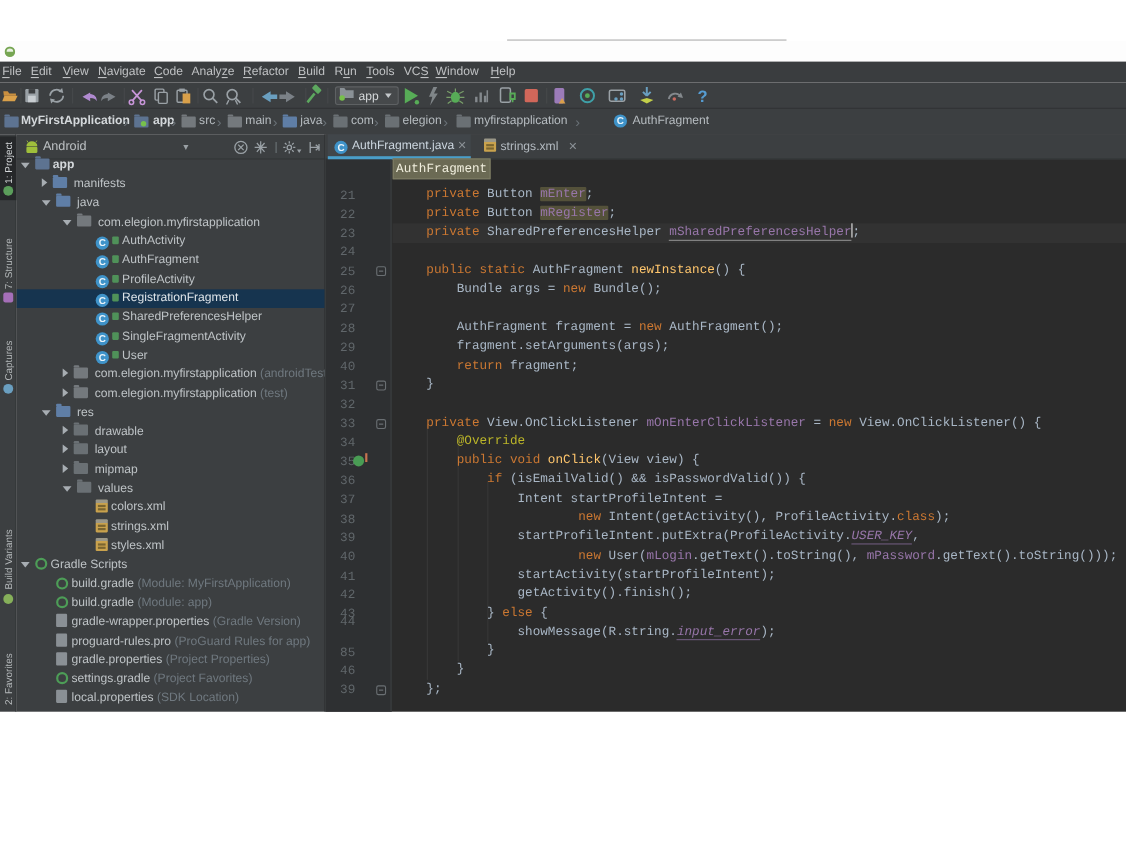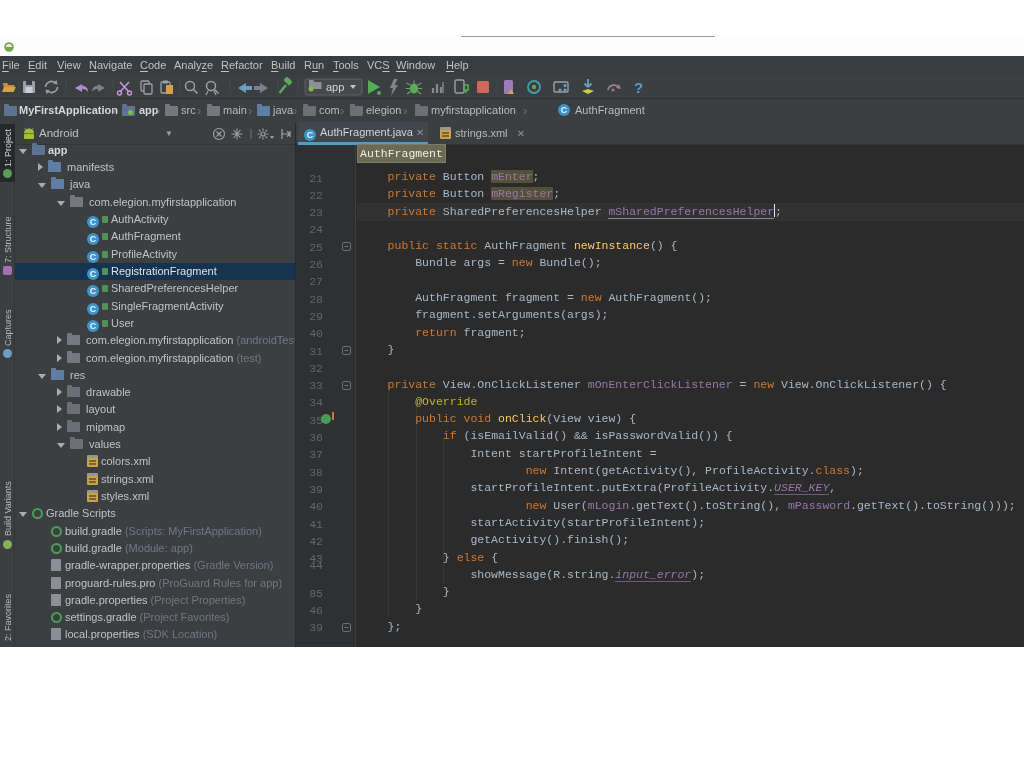--- a/index.html
+++ b/index.html
@@ -238,21 +238,21 @@
         <div class="trow " style="top:228px"><span style="padding-left:42px"><span class="ar arr"></span><span class="fo fpkg"></span> com.elegion.myfirstapplication <span class="dim">(test)</span></span></div>
         <div class="trow " style="top:245px"><span style="padding-left:23px"><span class="ar ard"></span><span class="fo fblue"></span> res</span></div>
         <div class="trow " style="top:262px"><span style="padding-left:42px"><span class="ar arr"></span><span class="fo fdark"></span> drawable</span></div>
         <div class="trow " style="top:279px"><span style="padding-left:42px"><span class="ar arr"></span><span class="fo fdark"></span> layout</span></div>
         <div class="trow " style="top:297px"><span style="padding-left:42px"><span class="ar arr"></span><span class="fo fdark"></span> mipmap</span></div>
         <div class="trow " style="top:314px"><span style="padding-left:42px"><span class="ar ard"></span><span class="fo fdark"></span> values</span></div>
         <div class="trow " style="top:331px"><span style="padding-left:72px"><span class="xic"></span>colors.xml</span></div>
         <div class="trow " style="top:349px"><span style="padding-left:72px"><span class="xic"></span>strings.xml</span></div>
         <div class="trow " style="top:366px"><span style="padding-left:72px"><span class="xic"></span>styles.xml</span></div>
         <div class="trow " style="top:383px"><span style="padding-left:4px"><span class="ar ard"></span><span class="grad"></span>Gradle Scripts</span></div>
-        <div class="trow " style="top:401px"><span style="padding-left:36px"><span class="grad"></span>build.gradle <span class="dim">(Scripts: MyFirstApplication)</span></span></div>
+        <div class="trow " style="top:401px"><span style="padding-left:36px"><span class="grad"></span>build.gradle <span class="dim">(Module: MyFirstApplication)</span></span></div>
         <div class="trow " style="top:418px"><span style="padding-left:36px"><span class="grad"></span>build.gradle <span class="dim">(Module: app)</span></span></div>
         <div class="trow " style="top:435px"><span style="padding-left:36px"><span class="pic"></span>gradle-wrapper.properties <span class="dim">(Gradle Version)</span></span></div>
         <div class="trow " style="top:453px"><span style="padding-left:36px"><span class="pic"></span>proguard-rules.pro <span class="dim">(ProGuard Rules for app)</span></span></div>
         <div class="trow " style="top:470px"><span style="padding-left:36px"><span class="pic"></span>gradle.properties <span class="dim">(Project Properties)</span></span></div>
         <div class="trow " style="top:487px"><span style="padding-left:36px"><span class="grad"></span>settings.gradle <span class="dim">(Project Favorites)</span></span></div>
         <div class="trow " style="top:504px"><span style="padding-left:36px"><span class="pic"></span>local.properties <span class="dim">(SDK Location)</span></span></div>
       </div>
   </div>
   <div class="abs" id="editor">
     <div id="tabs">

